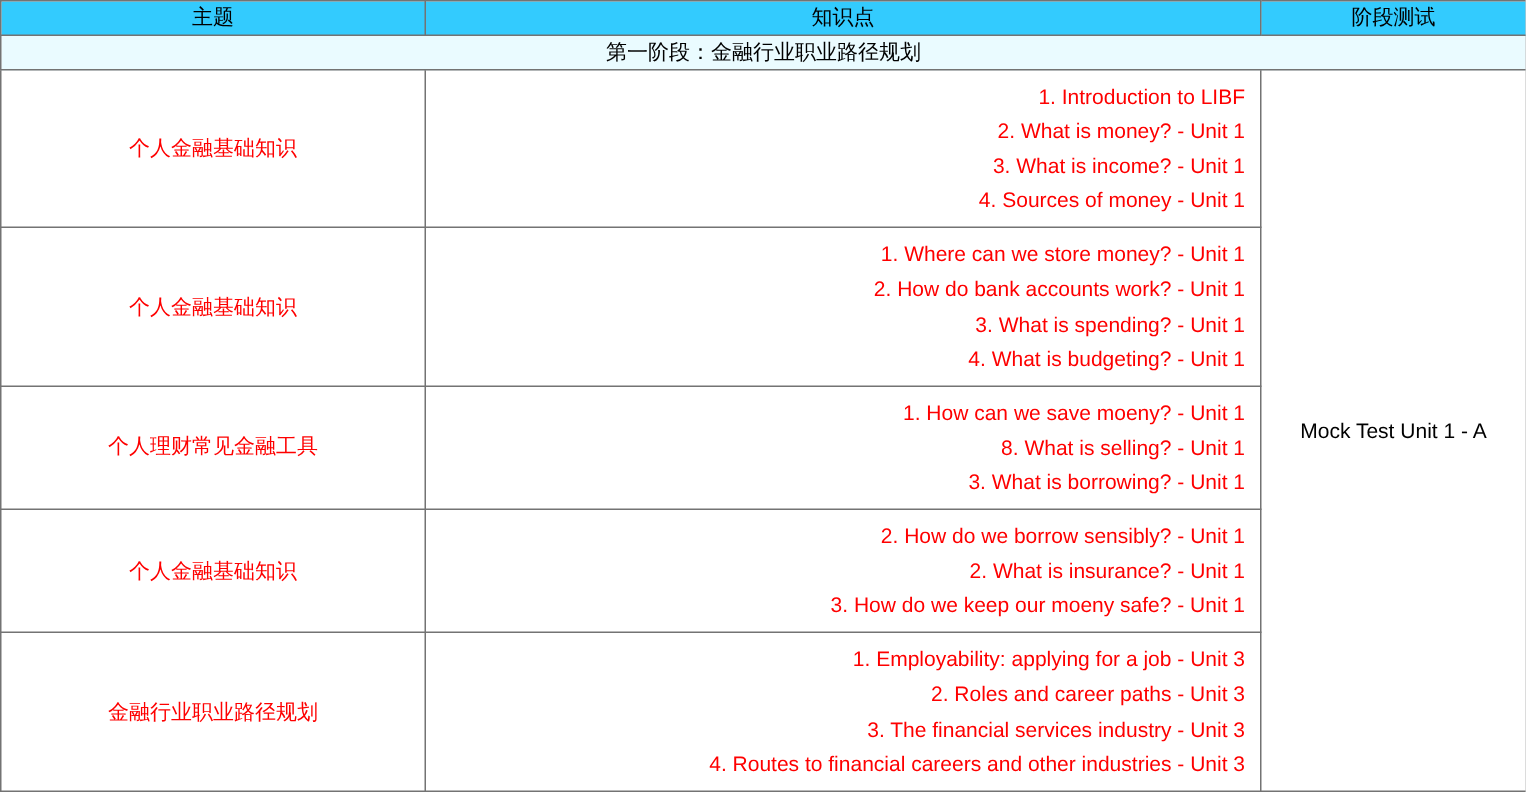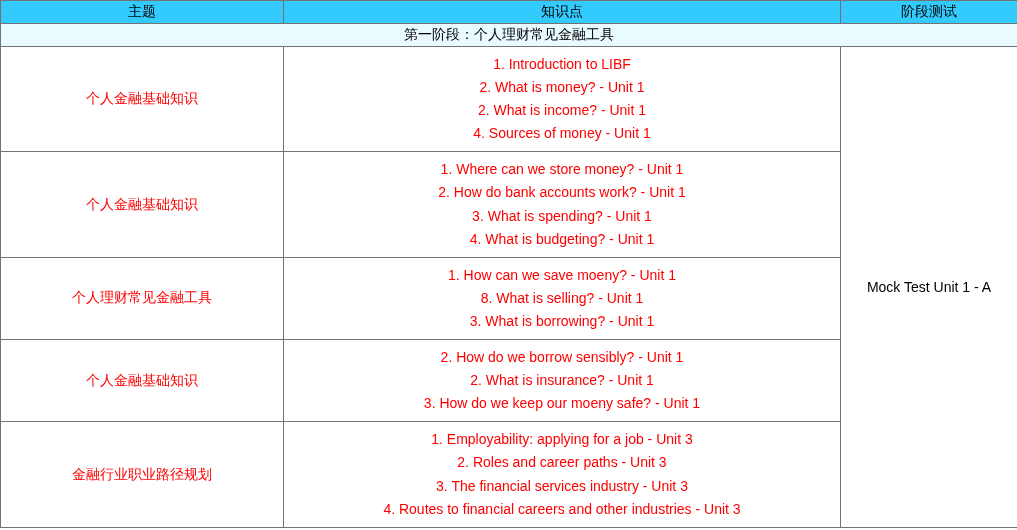--- a/index.html
+++ b/index.html
@@ -38,21 +38,21 @@
     padding: 2px 4px;
   }
   .topic-cell {
     text-align: center;
     color: #fe0000;
     font-size: 14px;
     padding: 4px 6px;
     font-family: Liberation Mono, monospace;
   }
   .knowledge-cell {
-    text-align: center;
+    text-align: right;
     color: #fe0000;
     font-size: 14px;
     padding: 6px 10px;
     line-height: 1.65;
   }
   .test-cell {
     text-align: center;
     color: #000;
     font-size: 14px;
     padding: 16px 6px;
@@ -72,28 +72,28 @@
   </colgroup>
   <thead>
     <tr>
       <th>主题</th>
       <th>知识点</th>
       <th>阶段测试</th>
     </tr>
   </thead>
   <tbody id="tbody">
       <tr class="stage-row">
-        <td colspan="3">第一阶段：个人理财常见金融工具</td>
+        <td colspan="3">第一阶段：金融行业职业路径规划</td>
       </tr>
       <tr>
         <td class="topic-cell">个人金融基础知识</td>
         <td class="knowledge-cell">
           <div>1. Introduction to LIBF</div>
           <div>2. What is money? - Unit 1</div>
-          <div>2. What is income? - Unit 1</div>
+          <div>3. What is income? - Unit 1</div>
           <div>4. Sources of money - Unit 1</div>
         </td>
         <td class="test-cell" rowspan="5">Mock Test Unit 1 - A</td>
       </tr>
       <tr>
         <td class="topic-cell">个人金融基础知识</td>
         <td class="knowledge-cell">
           <div>1. Where can we store money? - Unit 1</div>
           <div>2. How do bank accounts work? - Unit 1</div>
           <div>3. What is spending? - Unit 1</div>

